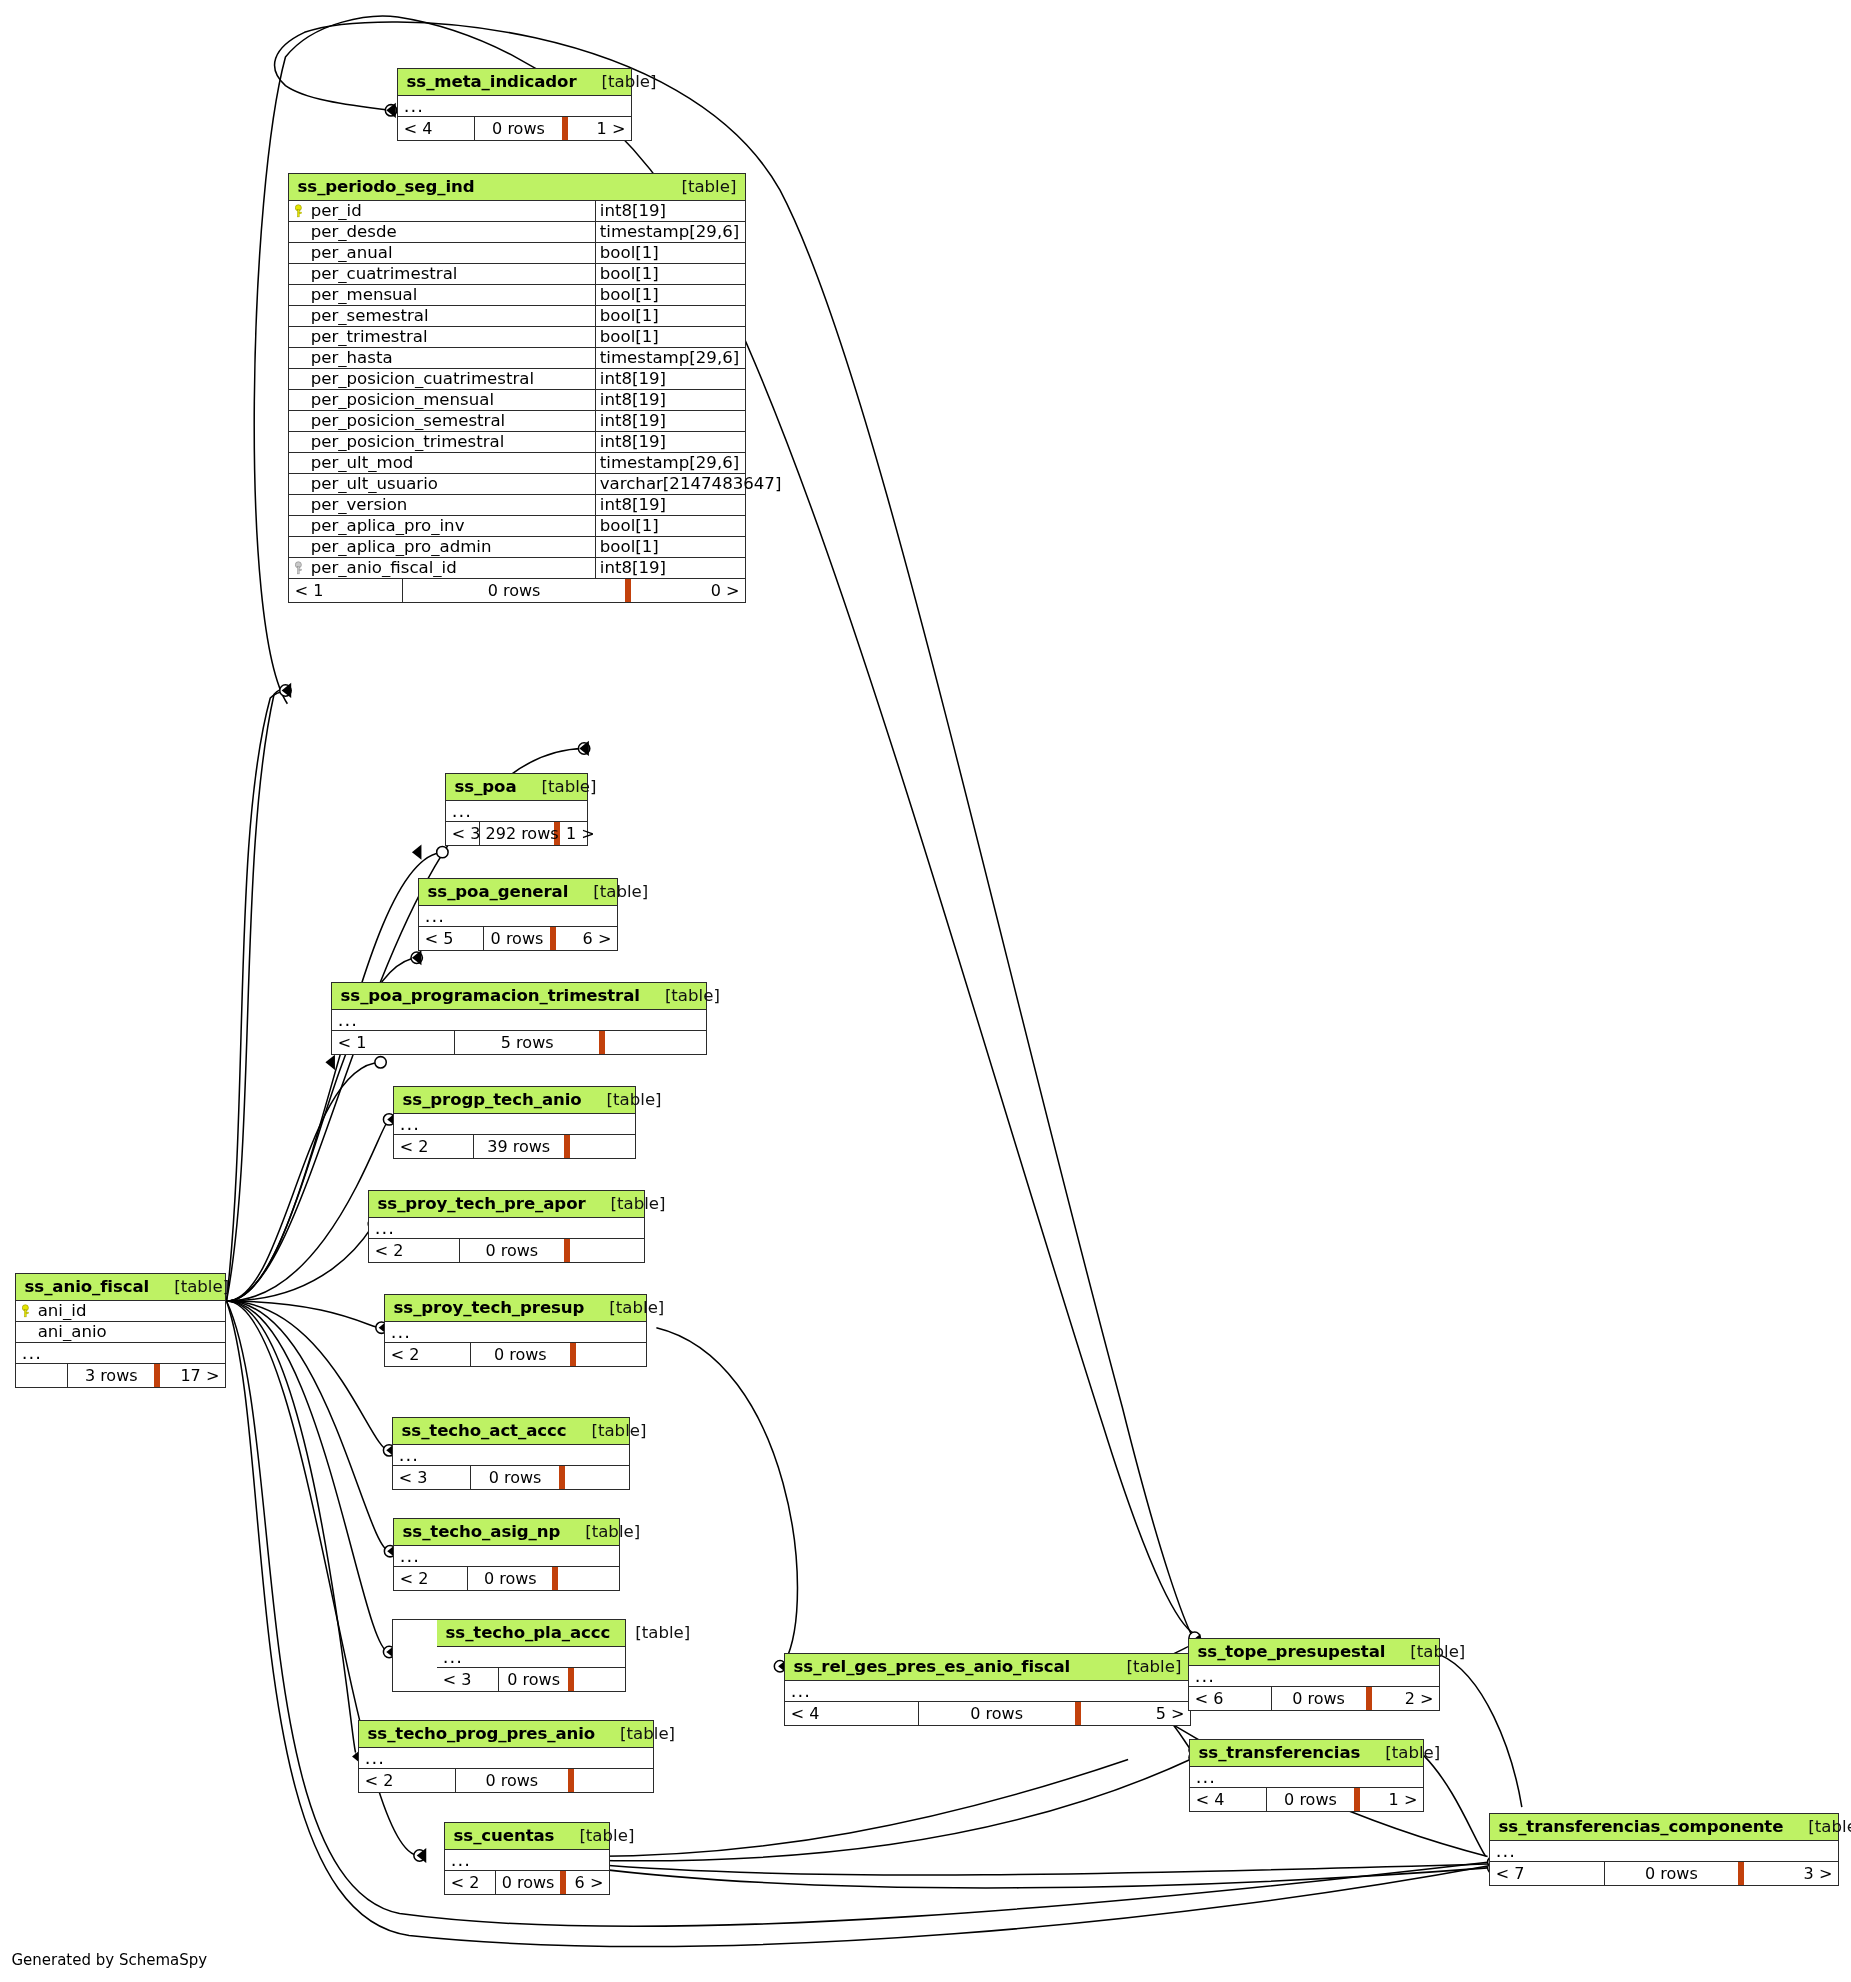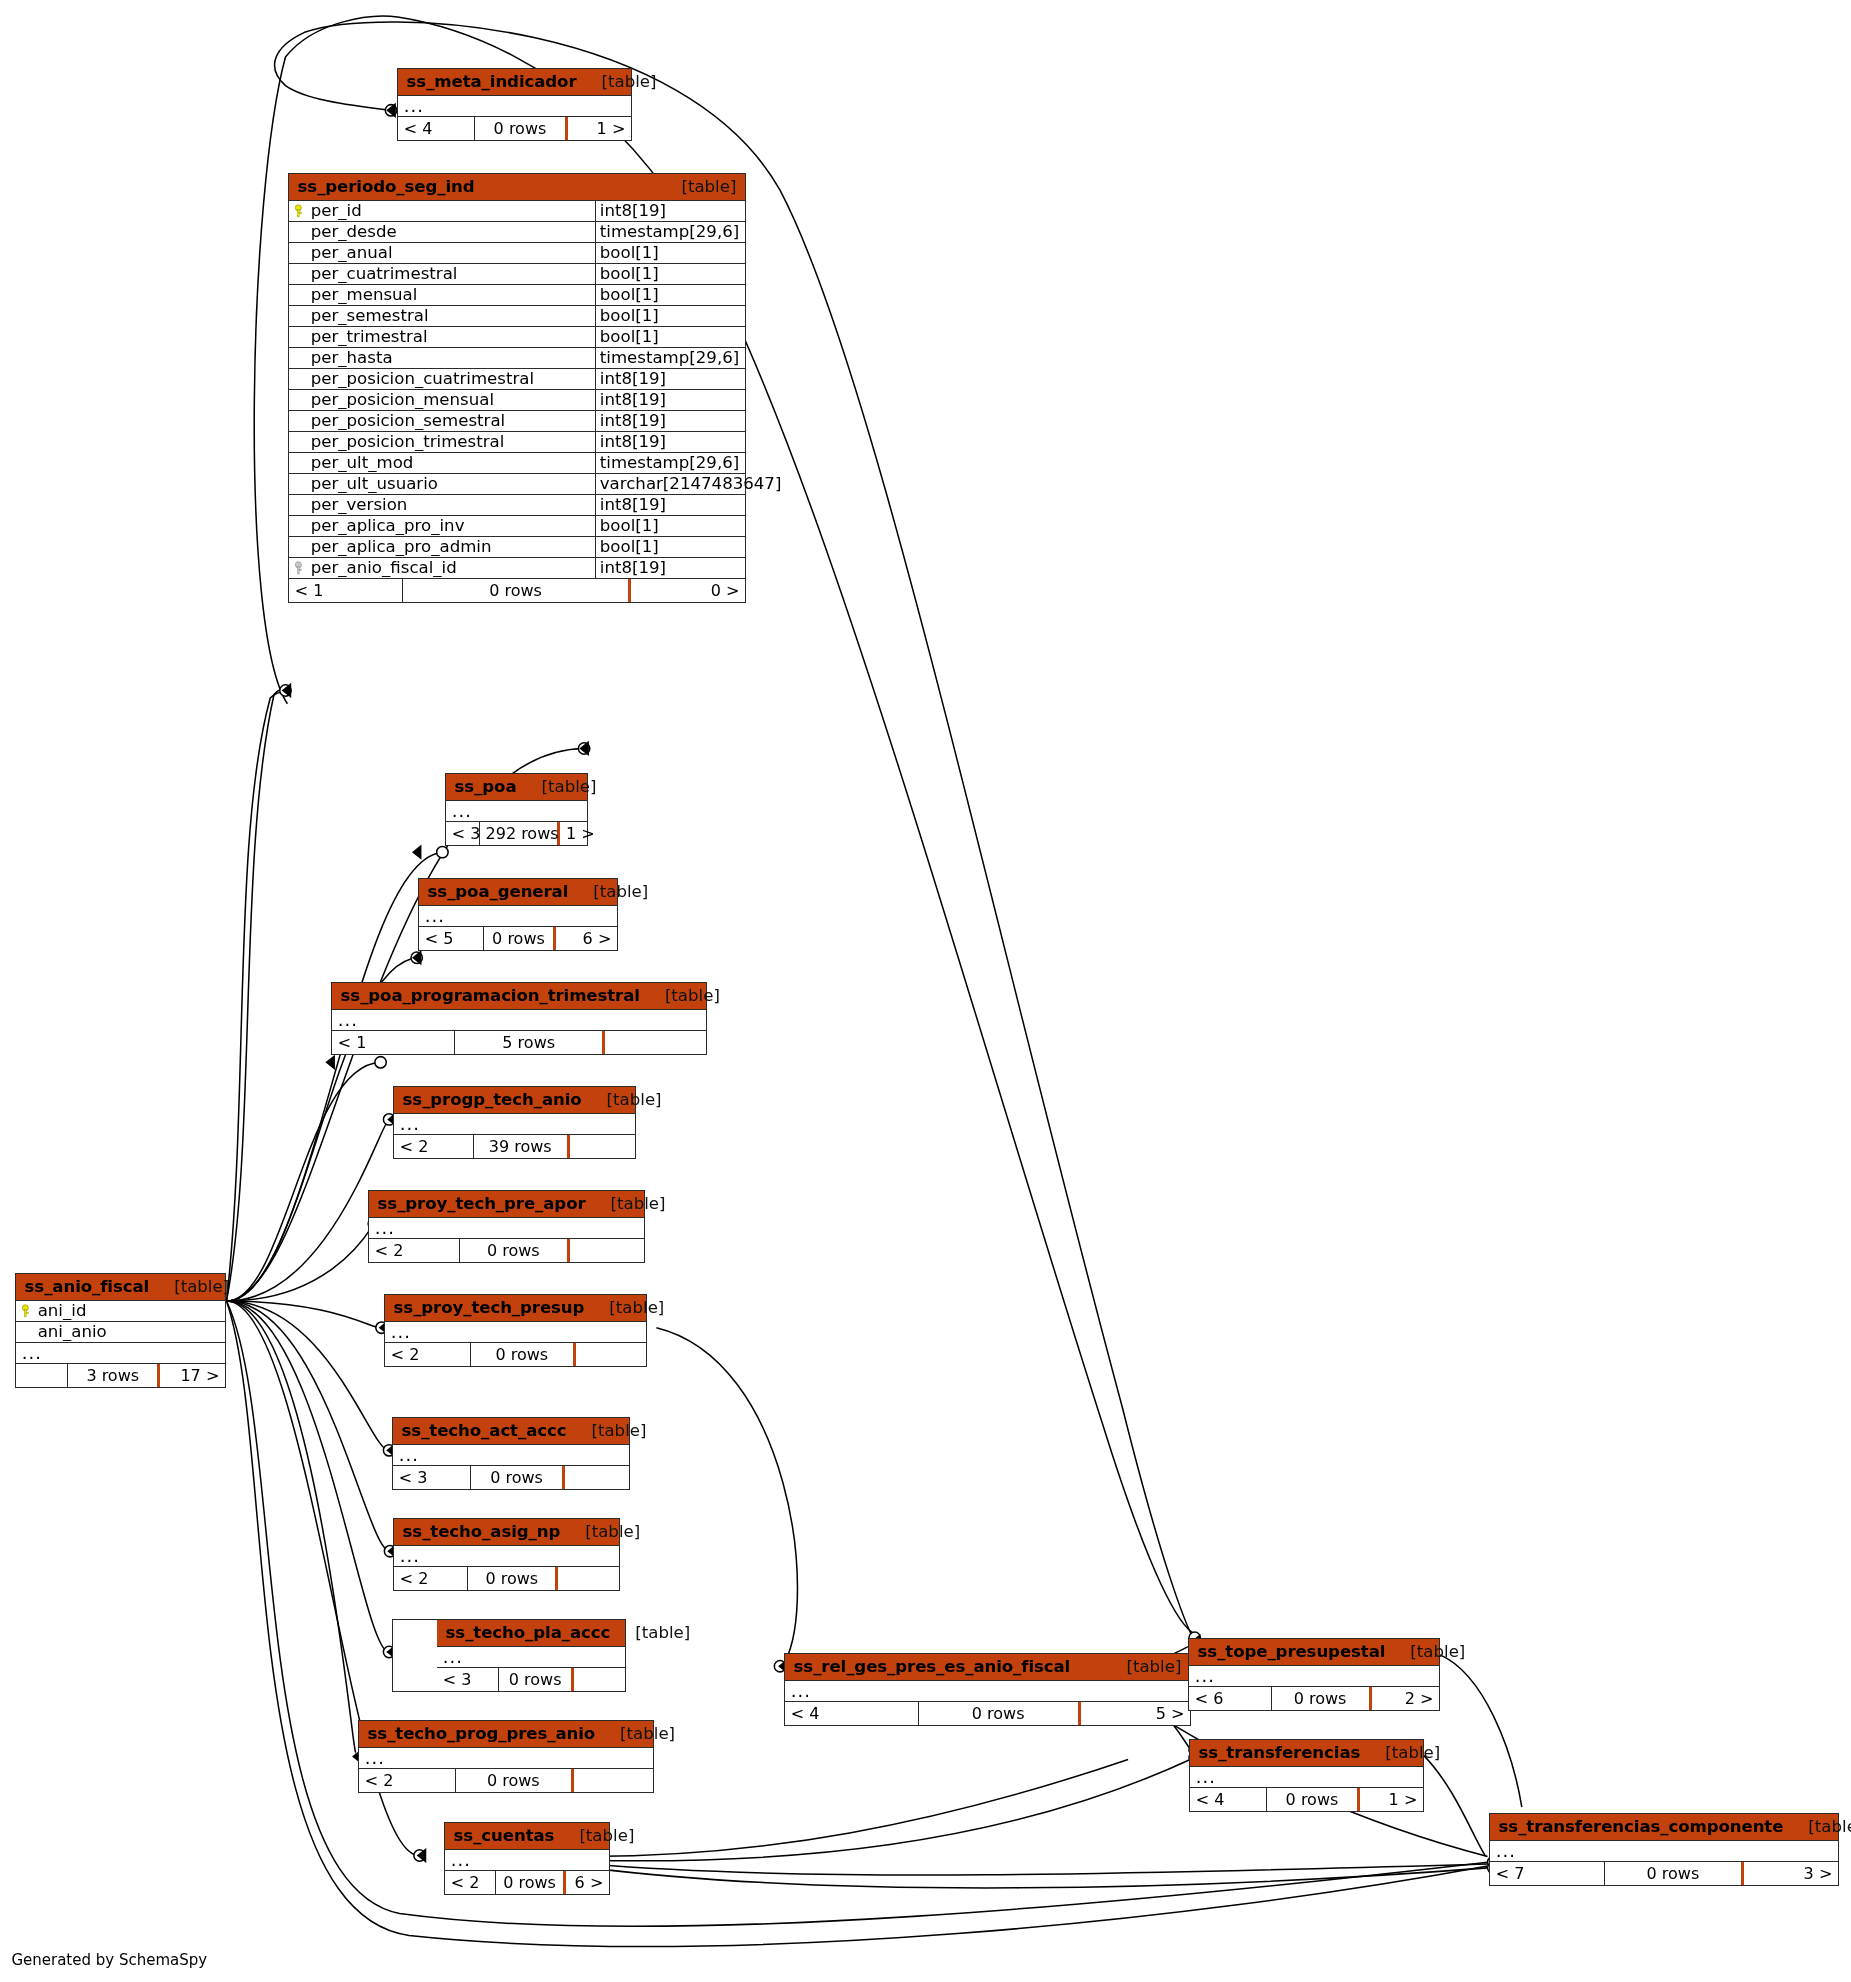--- a/index.html
+++ b/index.html
@@ -30,21 +30,21 @@
   .tbl {
     position: absolute;
     background: #ffffff;
     border: 1.9px solid #2b2b2b;
     box-sizing: border-box;
     font-size: 16.6px;
     color: #000;
     z-index: 5;
   }
   .tbl .hdr {
-    background: #c2410c;
+    background: #bef264;
     border-bottom: 1.9px solid #2b2b2b;
     display: flex;
     align-items: center;
     justify-content: space-between;
     padding: 2.9px 8.6px 3.8px 8.6px;
     white-space: nowrap;
   }
   .tbl .hdr .tname {
     font-weight: bold;
     letter-spacing: -0.1px;
@@ -66,21 +66,21 @@
   .tbl .foot {
     display: flex;
     font-size: 16px;
   }
   .tbl .foot > div {
     padding: 1.9px 5.7px 2.9px 5.7px;
     box-sizing: border-box;
     white-space: nowrap;
   }
   .tbl .foot .f-l { text-align: left; border-right: 1px solid #2b2b2b; }
-  .tbl .foot .f-c { text-align: center; border-right: 3px solid #c2410c; }
+  .tbl .foot .f-c { text-align: center; border-right: 6px solid #c2410c; }
   .tbl .foot .f-r { text-align: right; }
 
   
   .tbl.detail .col {
     display: flex;
     border-bottom: 1.4px solid #2b2b2b;
     height: 21px;
     box-sizing: border-box;
     align-items: center;
   }

